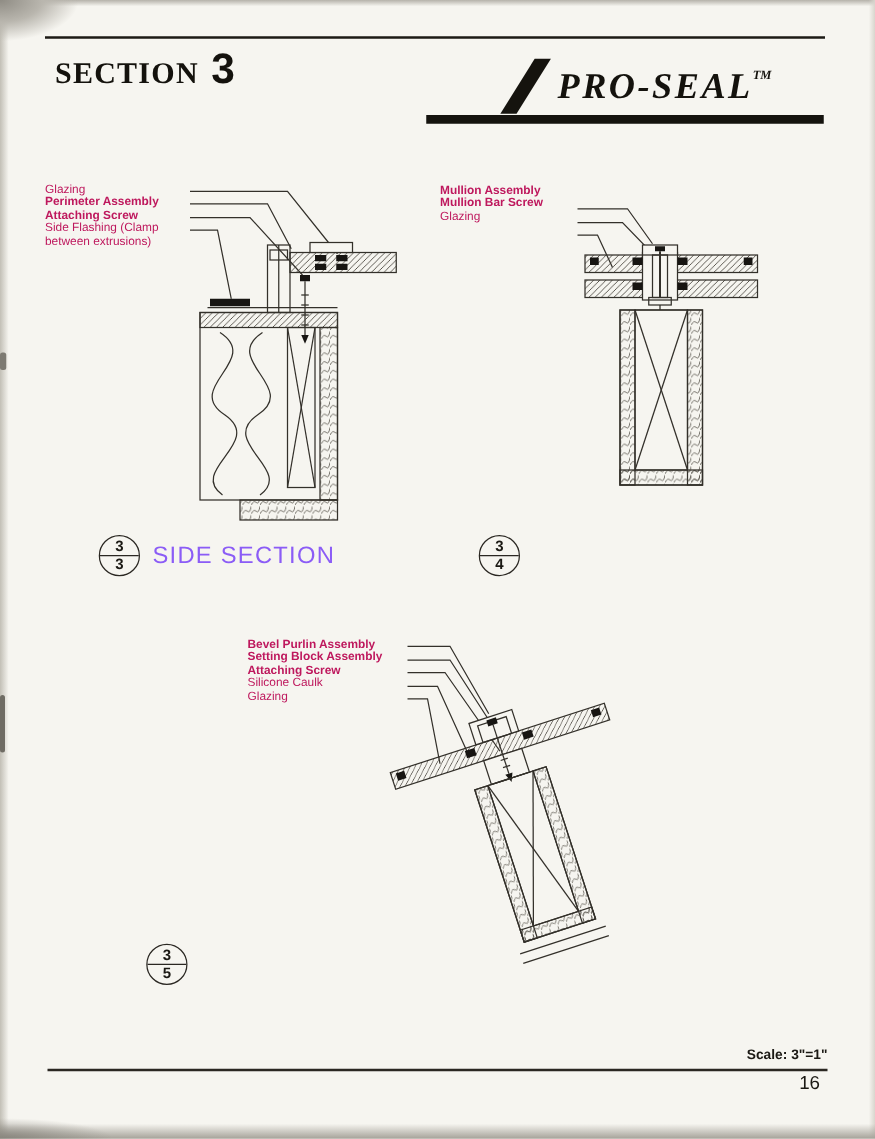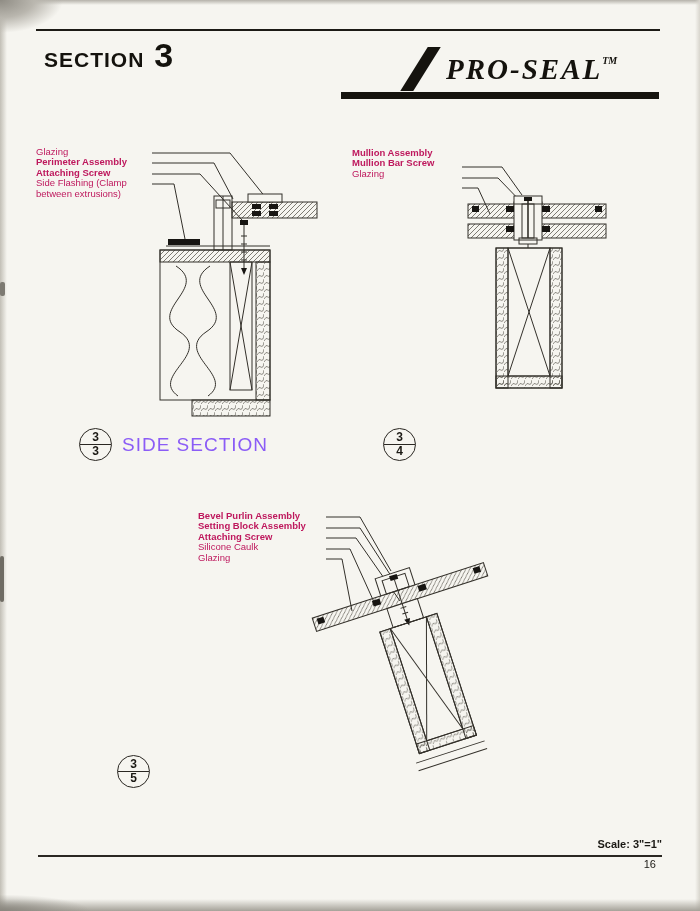--- a/index.html
+++ b/index.html
@@ -5,21 +5,21 @@
   * { margin:0; padding:0; box-sizing:border-box; }
   html,body { width:700px; height:911px; }
   body { background:#8e8c85; font-family:"Liberation Sans", sans-serif; }
   .page { position:relative; width:700px; height:911px; background:#f6f5f0; overflow:hidden; }
   .abs { position:absolute; }
   svg { display:block; overflow:visible; }
 
   
   .top-rule { left:36px; top:29px; width:624px; height:2px; background:#1c1a15; }
   .section-title { left:44px; top:36px; display:flex; align-items:baseline; color:#14120d; }
-  .section-title .word { font-size:21px; font-weight:bold; letter-spacing:1px; }
+  .section-title .word { font-size:24px; font-weight:bold; letter-spacing:1px;font-family:Liberation Serif, serif; }
   .section-title .num { font-size:34px; font-weight:bold; margin-left:10px; }
   .brand-slash { left:414px; top:47px; width:13px; height:44px; background:#15130e; transform:skewX(-32deg); }
   .brand-text { left:446px; top:53px; font-family:"Liberation Serif", serif; font-weight:bold;
                 font-size:29px; letter-spacing:2px; color:#14120d; white-space:nowrap;font-style:italic; }
   .brand-tm { font-size:10px; vertical-align:top; letter-spacing:0; position:relative; top:2px; }
   .brand-bar { left:341px; top:92px; width:318px; height:7px; background:#15130e; }
 
   
   .lbl-block { text-align:left; color:#be185d; }
   .lbl-line { font-size:9.5px; line-height:10.4px; white-space:nowrap; }
@@ -30,21 +30,21 @@
   .bubble { width:33px; height:33px; border:1.4px solid #2a2722; border-radius:50%;
             display:flex; flex-direction:column; align-items:center; justify-content:center;
             background:transparent; flex:0 0 auto; }
   .bubble-num { font-size:12px; line-height:13px; font-weight:600; color:#1b1914; }
   .bubble-div { display:block; width:100%; border-top:1.4px solid #2a2722; }
   .dwg-title { font-size:19px; letter-spacing:1px; color:#8b5cf6; white-space:nowrap; }
 
   
   .scale-note { right:38px; top:838px; font-size:11px; font-weight:600; color:#1b1914; }
   .bottom-rule { left:38px; top:855px; width:624px; height:1.5px; background:#2a2722; }
-  .page-number { right:44px; top:858px; font-size:11px; color:#1b1914; }
+  .page-number { right:44px; top:858px; font-size:15px; color:#1b1914; }
 
   
   .art-top-left { left:0; top:0; width:84px; height:48px;
     background:radial-gradient(ellipse 84px 44px at 0 0, #8f8c84 0%, #b9b6ae 40%, rgba(246,245,240,0) 75%); }
   .art-top-edge { left:0; top:0; width:700px; height:5px;
     background:linear-gradient(180deg, #b5b2aa, rgba(246,245,240,0)); }
   .art-left-edge { left:0; top:0; width:7px; height:911px;
     background:linear-gradient(90deg, #c2bfb6, rgba(246,245,240,0)); }
   .art-left-mark1 { left:0; top:282px; width:5px; height:14px; background:#7d7a72; border-radius:2px; }
   .art-left-mark2 { left:0; top:556px; width:4px; height:46px; background:#6f6c64; border-radius:2px; }

